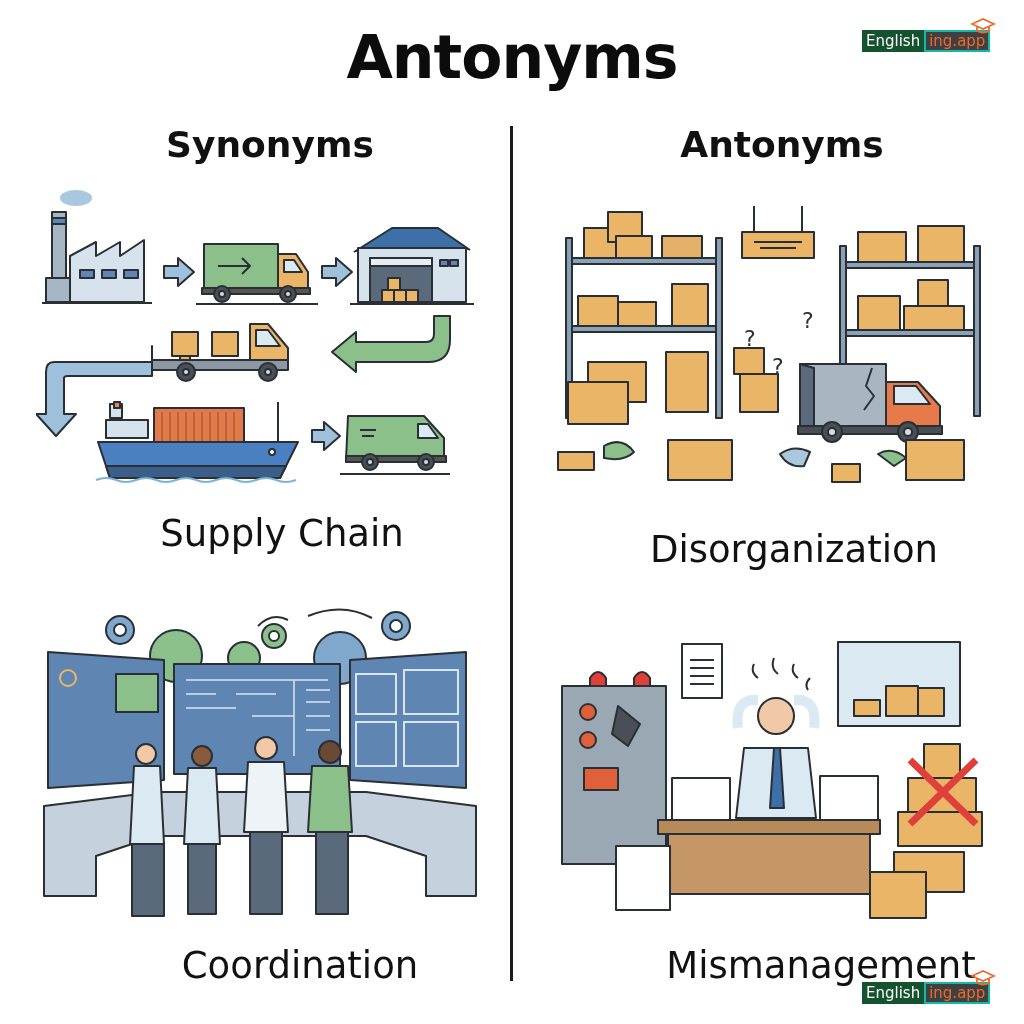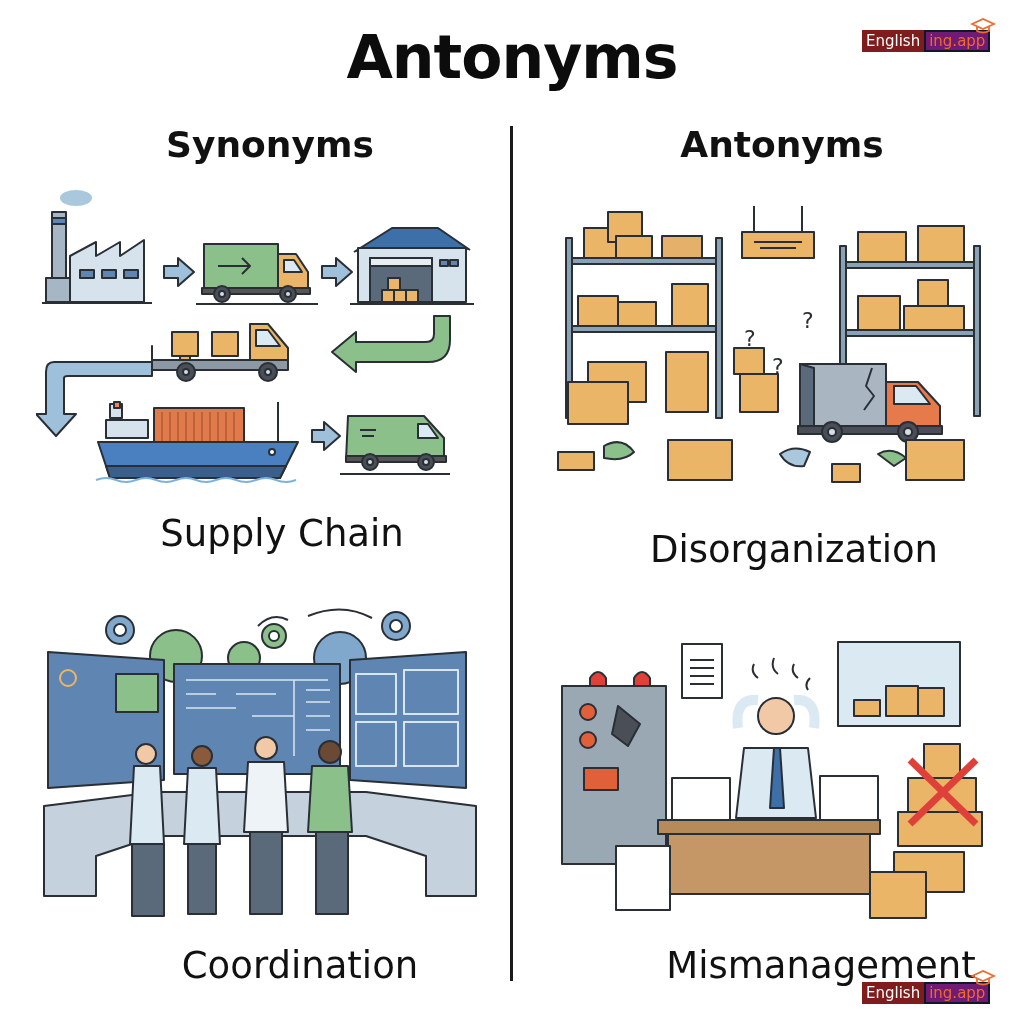--- a/index.html
+++ b/index.html
@@ -10,22 +10,22 @@
   .col-head.right { left: 512px; }
   .divider { position: absolute; left: 510px; top: 126px; width: 3px; height: 855px; background: #1a1a1a; }
   .label { position: absolute; width: 564px; text-align: center; font-size: 37px; color: #111; }
   .label.l1 { left: 0; top: 512px; }
   .label.l2 { left: 512px; top: 528px; }
   .label.l3 { left: 18px; top: 944px; }
   .label.l4 { left: 539px; top: 944px; }
   .illus { position: absolute; }
   .illus svg { display: block; }
   .badge { position: absolute; display: flex; align-items: stretch; height: 22px; font-family: "DejaVu Sans", sans-serif; font-size: 15px; }
-  .badge .b1 { background: #7f1d1d; color: #fff; padding: 0 4px; line-height: 22px; }
-  .badge .b2 { background: #701a75; color: #ee6a2c; border: 2px solid #0f172a; padding: 0 3px; line-height: 18px; }
+  .badge .b1 { background: #14532d; color: #fff; padding: 0 4px; line-height: 22px; }
+  .badge .b2 { background: #404040; color: #ee6a2c; border: 2px solid #14b8a6; padding: 0 3px; line-height: 18px; }
   .badge .cap { position: absolute; right: -6px; top: -12px; }
   .badge.top { left: 862px; top: 30px; }
   .badge.bottom { left: 862px; top: 982px; }
 </style>
 </head>
 <body>
 
 <div class="title">Antonyms</div>
 
 <div class="badge top">

